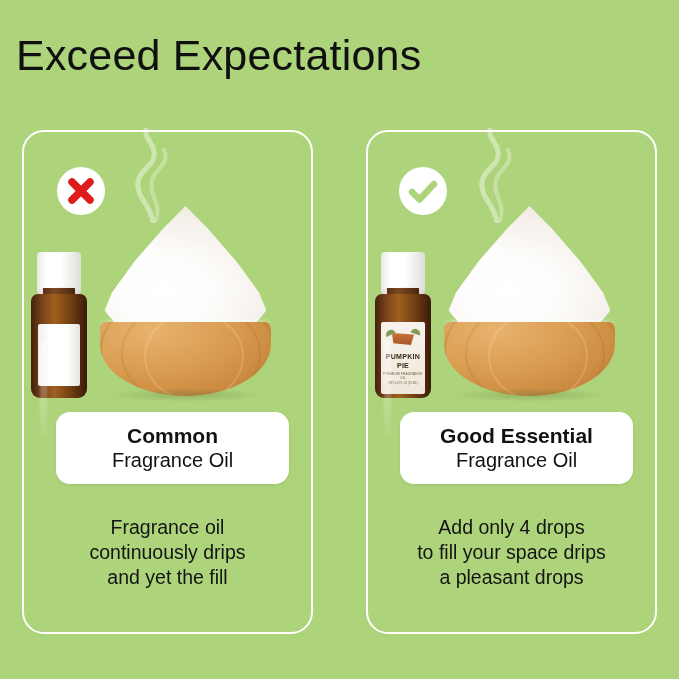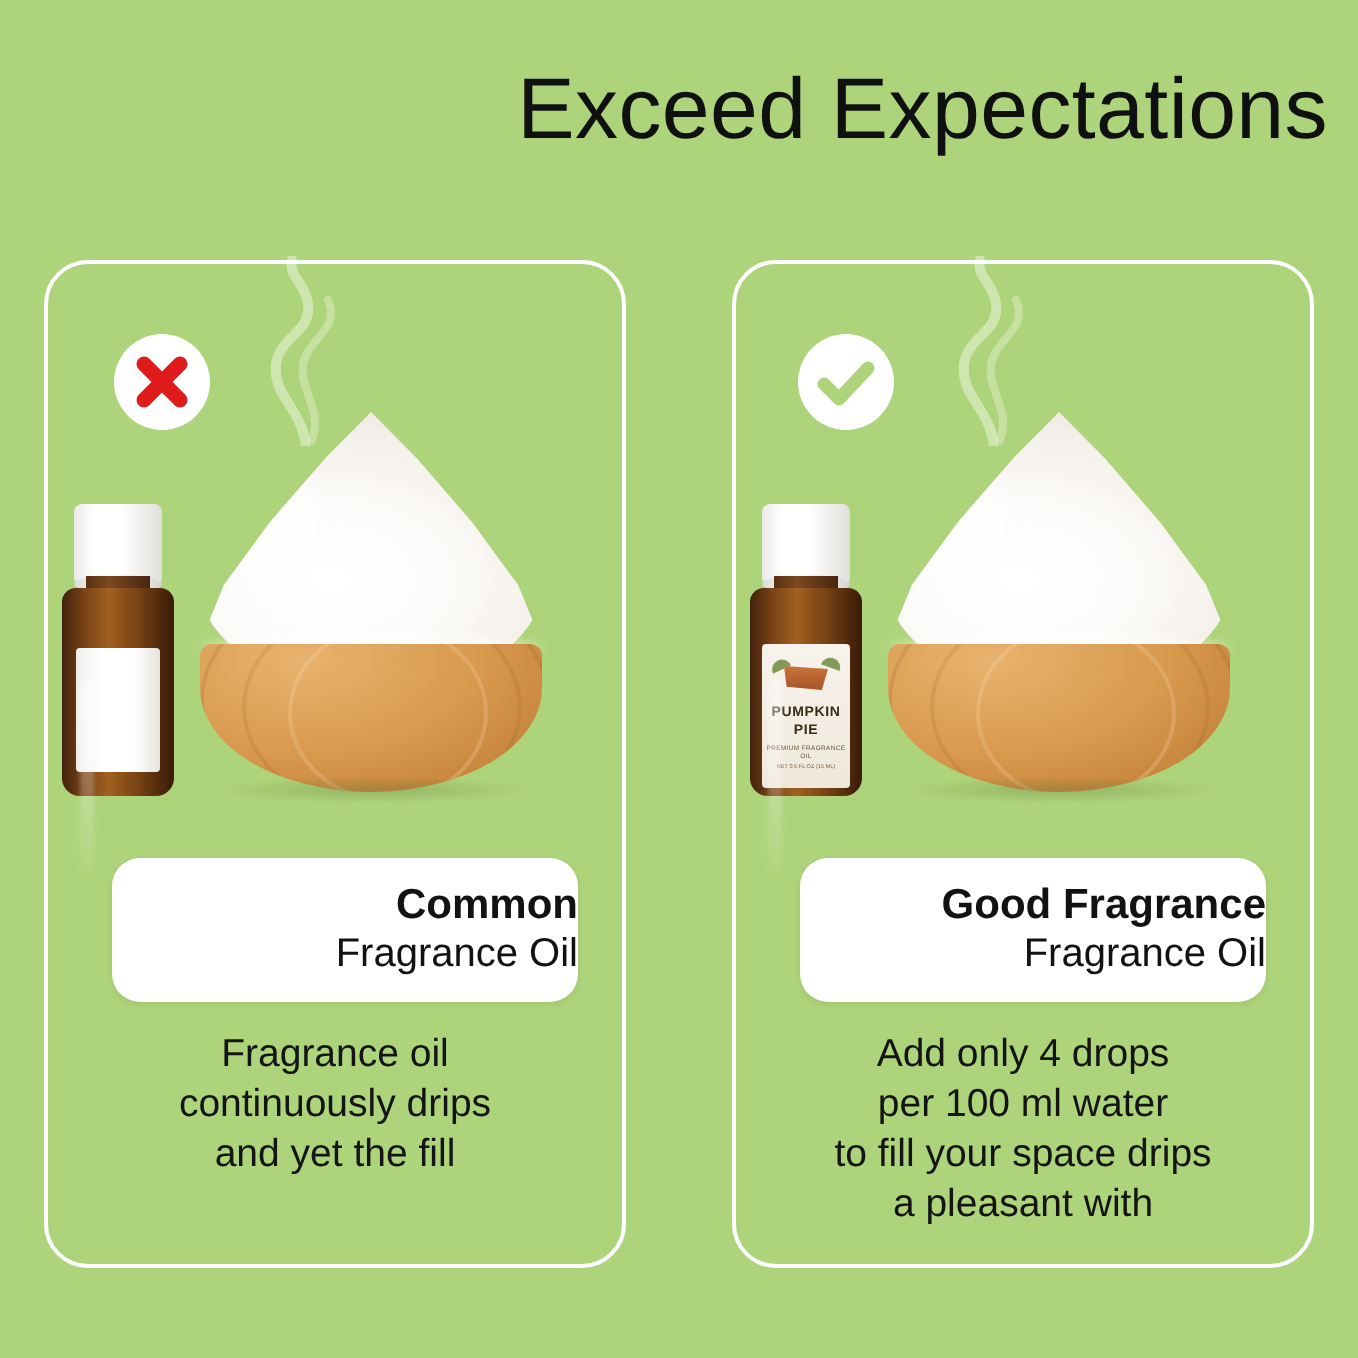--- a/index.html
+++ b/index.html
@@ -7,22 +7,22 @@
     width:679px;height:679px;
     background:#aed47b;
     font-family:"Liberation Sans", sans-serif;
     overflow:hidden;
     position:relative;
   }
   .stage{position:absolute;inset:0;}
 
   
   .title{
-    position:absolute;left:0;top:34px;width:664px;
-    text-align:right;
+    position:absolute;left:16px;top:34px;width:664px;
+    text-align:left;
     font-size:43px;
     font-weight:300;
     letter-spacing:0.2px;
     color:#101010;
     line-height:1;
   }
 
   
   .panel{
     position:absolute;
@@ -145,23 +145,23 @@
   .pp-art .l2{left:30px;top:7px;transform:rotate(20deg);}
   .pp-name{
     font-size:7px;font-weight:bold;color:#3a2a18;letter-spacing:.3px;line-height:8px;
     text-align:center;margin-top:1px;
   }
   .pp-sub{font-size:3.2px;color:#6a5236;letter-spacing:.2px;margin-top:2px;line-height:4px;text-align:center;}
   .pp-net{font-size:2.8px;color:#7a6344;margin-top:1px;}
 
   
   .pill{
-    position:absolute;top:429px;height:72px;
+    position:absolute;top:412px;height:72px;
     background:#ffffff;border-radius:14px;
-    display:flex;flex-direction:column;align-items:flex-end;justify-content:center;
+    display:flex;flex-direction:column;align-items:center;justify-content:center;
     box-shadow:0 1px 3px rgba(60,80,30,.13);
   }
   .pill-left{left:56px;width:233px;}
   .pill-right{left:400px;width:233px;}
   .pill-brand{font-size:21px;font-weight:bold;color:#121212;line-height:25px;}
   .pill-kind{font-size:20px;font-weight:300;color:#121212;line-height:25px;}
 
   
   .copy{
     position:absolute;top:515px;width:291px;
@@ -273,24 +273,23 @@
           <div class="pp-name">PIE</div>
           <div class="pp-sub">PREMIUM FRAGRANCE OIL</div>
           <div class="pp-net">NET 0.5 FL OZ (15 ML)</div>
         </div>
         <div class="b-shine"></div>
       </div>
     </div>
   </div>
 
   <div class="pill pill-right">
-    <div class="pill-brand">Good Fragrance</div>
+    <div class="pill-brand">Good Essential</div>
     <div class="pill-kind">Fragrance Oil</div>
   </div>
 
   <div class="copy copy-right">
     <div>Add only 4 drops</div>
-    <div>per 100 ml water</div>
     <div>to fill your space drips</div>
-    <div>a pleasant with</div>
+    <div>a pleasant drops</div>
   </div>
 
 </div>
 
 </body></html>

